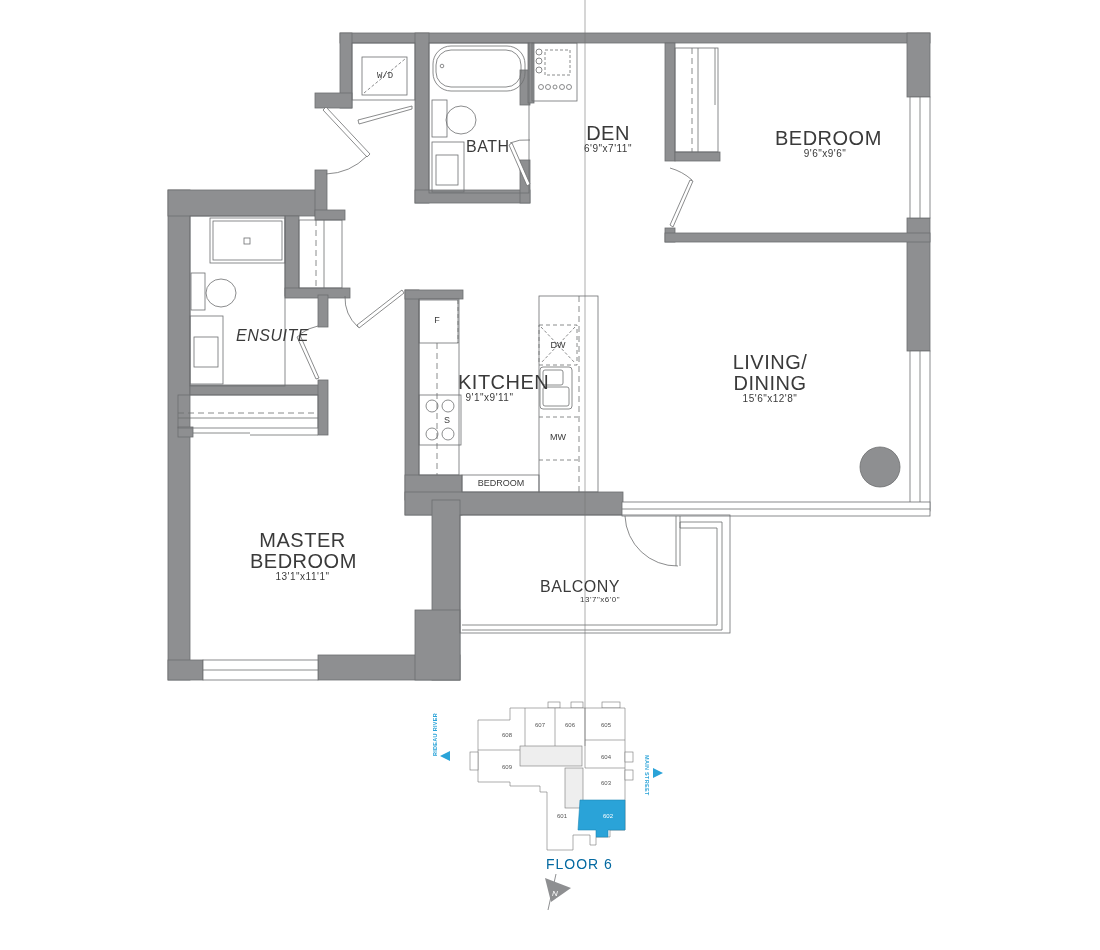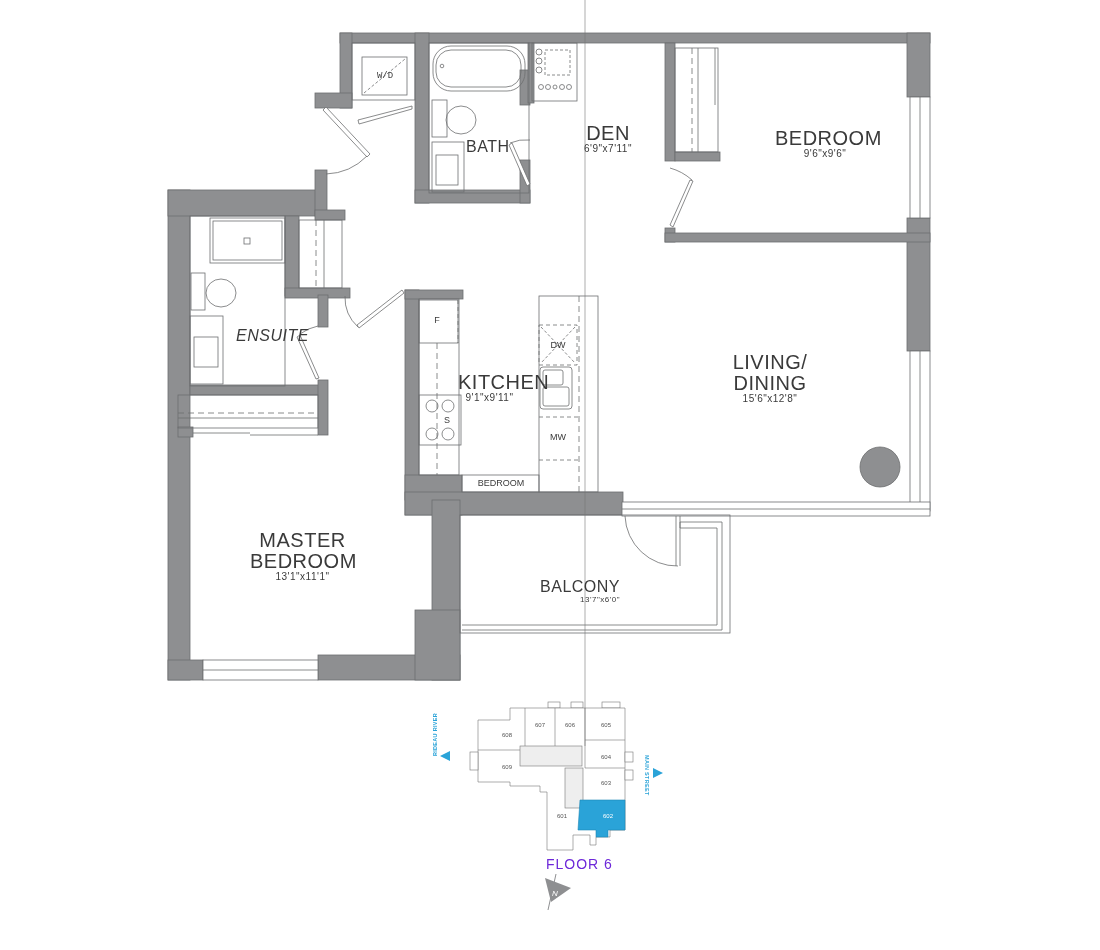--- a/index.html
+++ b/index.html
@@ -6,21 +6,21 @@
   body { width:1100px; height:950px; position:relative; overflow:hidden;
          font-family:"Liberation Sans", "DejaVu Sans", sans-serif; }
   #plan { position:absolute; left:0; top:0; }
   .room-label { position:absolute; text-align:center; color:#3a3a3a; letter-spacing:0.5px; line-height:1.05; }
   .room-name { font-size:20px; text-transform:uppercase; }
   .room-name.small { font-size:16px; }
   .room-dim { font-size:10px; }
   .fixture-label { position:absolute; font-size:9px; color:#3a3a3a; text-align:center; }
   .keyplan-unit { position:absolute; font-size:6px; color:#555; text-align:center; }
   .street { position:absolute; font-size:5.5px; color:#2aa3d8; font-weight:bold; letter-spacing:0.3px; white-space:nowrap; }
-  .floor-label { position:absolute; font-size:14px; color:#6d28d9; letter-spacing:1px; }
+  .floor-label { position:absolute; font-size:14px; color:#0369a1; letter-spacing:1px; }
 </style>
 </head>
 <body>
 
 <svg id="plan" width="1100" height="950" viewBox="0 0 1100 950">
   <g fill="#8e8f91" stroke="#6d6e70" stroke-width="0.8">
 
     <rect x="340" y="33" width="590" height="10"></rect>
 
     <rect x="907" y="33" width="23" height="64"></rect>

